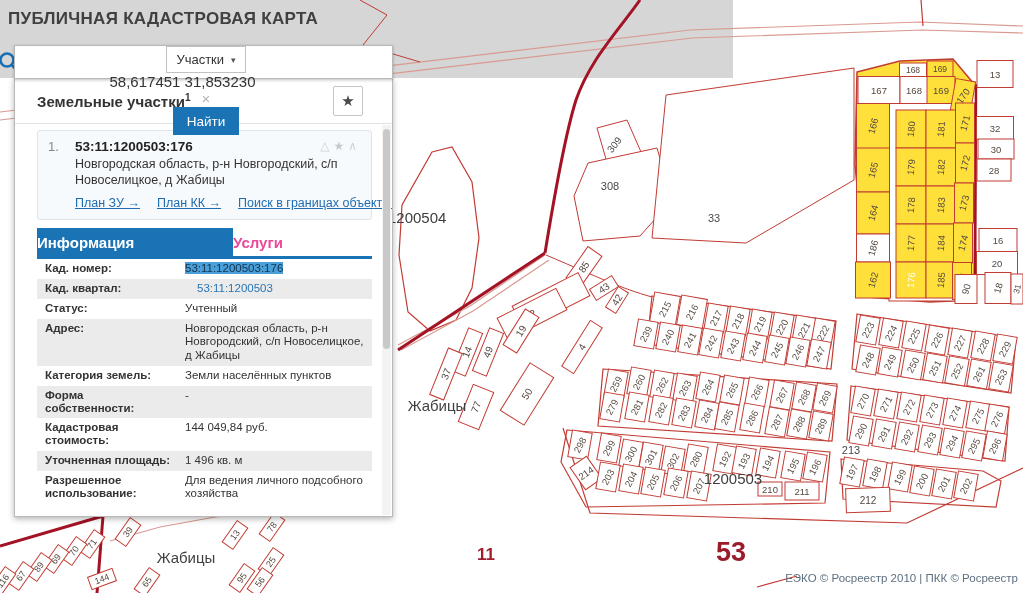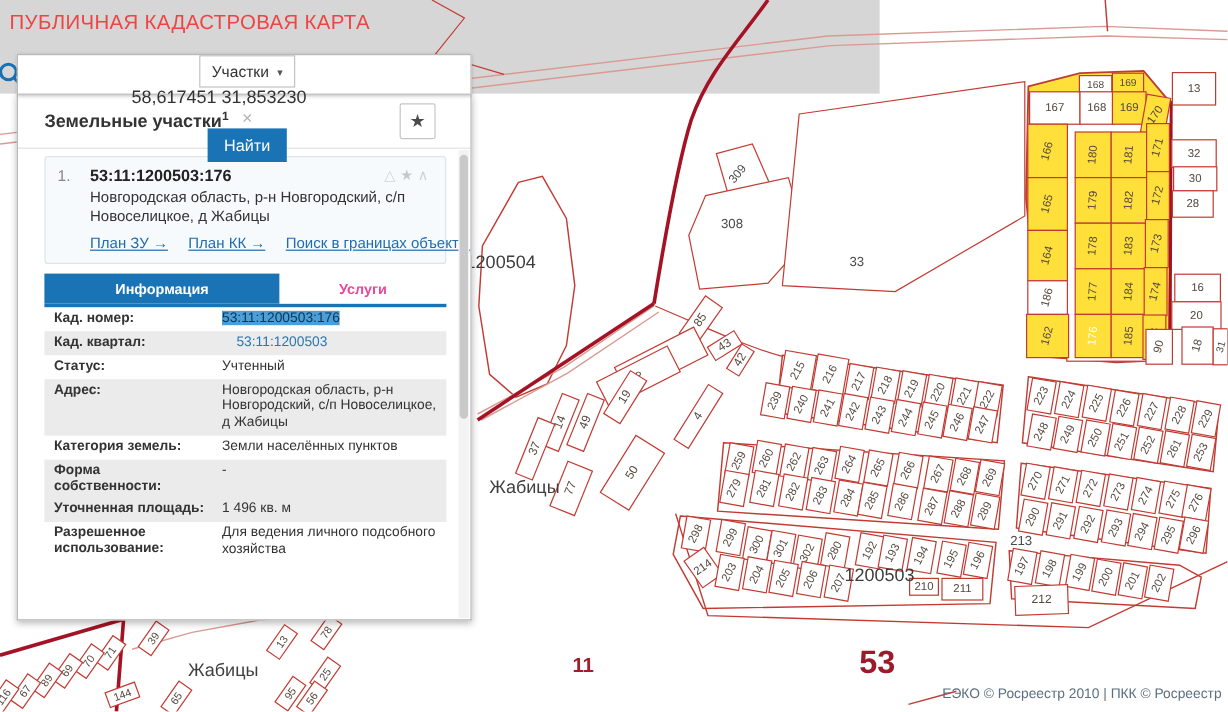--- a/index.html
+++ b/index.html
@@ -3,22 +3,22 @@
 <meta charset="utf-8">
 <style>
   html,body{margin:0;padding:0;}
   body{
     width:1023px;height:593px;position:relative;overflow:hidden;
     background:#ffffff;font-family:"Liberation Sans",sans-serif;
     -webkit-font-smoothing:antialiased;
   }
   #mapsvg{position:absolute;left:0;top:0;}
   .app-header{
-    position:absolute;left:8px;top:9px;font-size:17px;font-weight:normal;
-    color:#ef4444;letter-spacing:.3px;z-index:3;
+    position:absolute;left:8px;top:9px;font-size:17px;font-weight:bold;
+    color:#404040;letter-spacing:.3px;z-index:3;
   }
   .search-icon{position:absolute;left:-4px;top:50px;z-index:4;}
   .searchbar{
     position:absolute;left:14px;top:45px;width:379px;height:34px;box-sizing:border-box;
     background:#fff;border:1px solid #b9b9b9;box-shadow:0 1px 3px rgba(0,0,0,.25);
     display:flex;align-items:center;padding:0 3px 0 8px;z-index:4;flex-direction:column;
   }
   .cat-select{
     height:25px;border:1px solid #c2c2c2;background:#fff;display:flex;align-items:center;
     gap:7px;padding:0 9px;font-size:13px;color:#333;cursor:pointer;flex:none;
@@ -58,21 +58,21 @@
   .card-row{display:flex;}
   .card-index{width:27px;flex:none;font-size:13px;color:#888;}
   .card-body{flex:1;}
   .card-title{font-size:13.5px;font-weight:bold;color:#222;}
   .card-icons{position:absolute;right:10px;top:8px;font-size:12px;color:#ccd3d9;letter-spacing:4px;}
   .card-icons .st{color:#c2c9d0;}
   .card-address{font-size:12.5px;color:#333;line-height:1.25;margin-top:3px;padding-right:14px;}
   .card-links{display:flex;gap:17px;margin-top:8px;font-size:12.5px;white-space:nowrap;}
   .lnk-a{color:#1f6cb0;text-decoration:underline;cursor:pointer;}
   .tabs{display:flex;margin-top:8px;border-bottom:3px solid #1a73b5;}
-  .tab{font-size:12px;font-weight:bold;text-align:center;padding:6px 0 5px;cursor:pointer;}
+  .tab{font-size:15px;font-weight:bold;padding:6px 0 5px;cursor:pointer;}
   .tab.active{background:#1a73b5;color:#fff;width:196px;flex:none;}
   .tab.inactive{color:#ec4899;flex:1;background:#fff;}
   .info-table{font-size:11.5px;color:#333;}
   .irow{display:flex;}
   .irow.alt{background:#ebebeb;}
   .ilbl{width:148px;flex:none;box-sizing:border-box;font-weight:bold;padding:3px 10px 3px 8px;line-height:1.15;}
   .ival{flex:1;padding:3px 4px 3px 0;line-height:1.2;}
   .ival .hl{background:#4a9fd8;color:#10344f;}
   .ival .lnk{color:#2a75b5;margin-left:12px;}
 </style>
@@ -495,20 +495,24 @@
           <div class="ival"><span>Новгородская область, р-н Новгородский, с/п Новоселицкое, д Жабицы</span></div>
         </div>
         <div class="irow">
           <div class="ilbl">Категория земель:</div>
           <div class="ival"><span>Земли населённых пунктов</span></div>
         </div>
         <div class="irow alt">
           <div class="ilbl">Форма собственности:</div>
           <div class="ival"><span>-</span></div>
         </div>
+        <div class="irow">
+          <div class="ilbl">Кадастровая стоимость:</div>
+          <div class="ival"><span>144 049,84 руб.</span></div>
+        </div>
         <div class="irow alt">
           <div class="ilbl">Уточненная площадь:</div>
           <div class="ival"><span>1 496 кв. м</span></div>
         </div>
         <div class="irow">
           <div class="ilbl">Разрешенное использование:</div>
           <div class="ival"><span>Для ведения личного подсобного хозяйства</span></div>
         </div>
       </div>
   </div>

